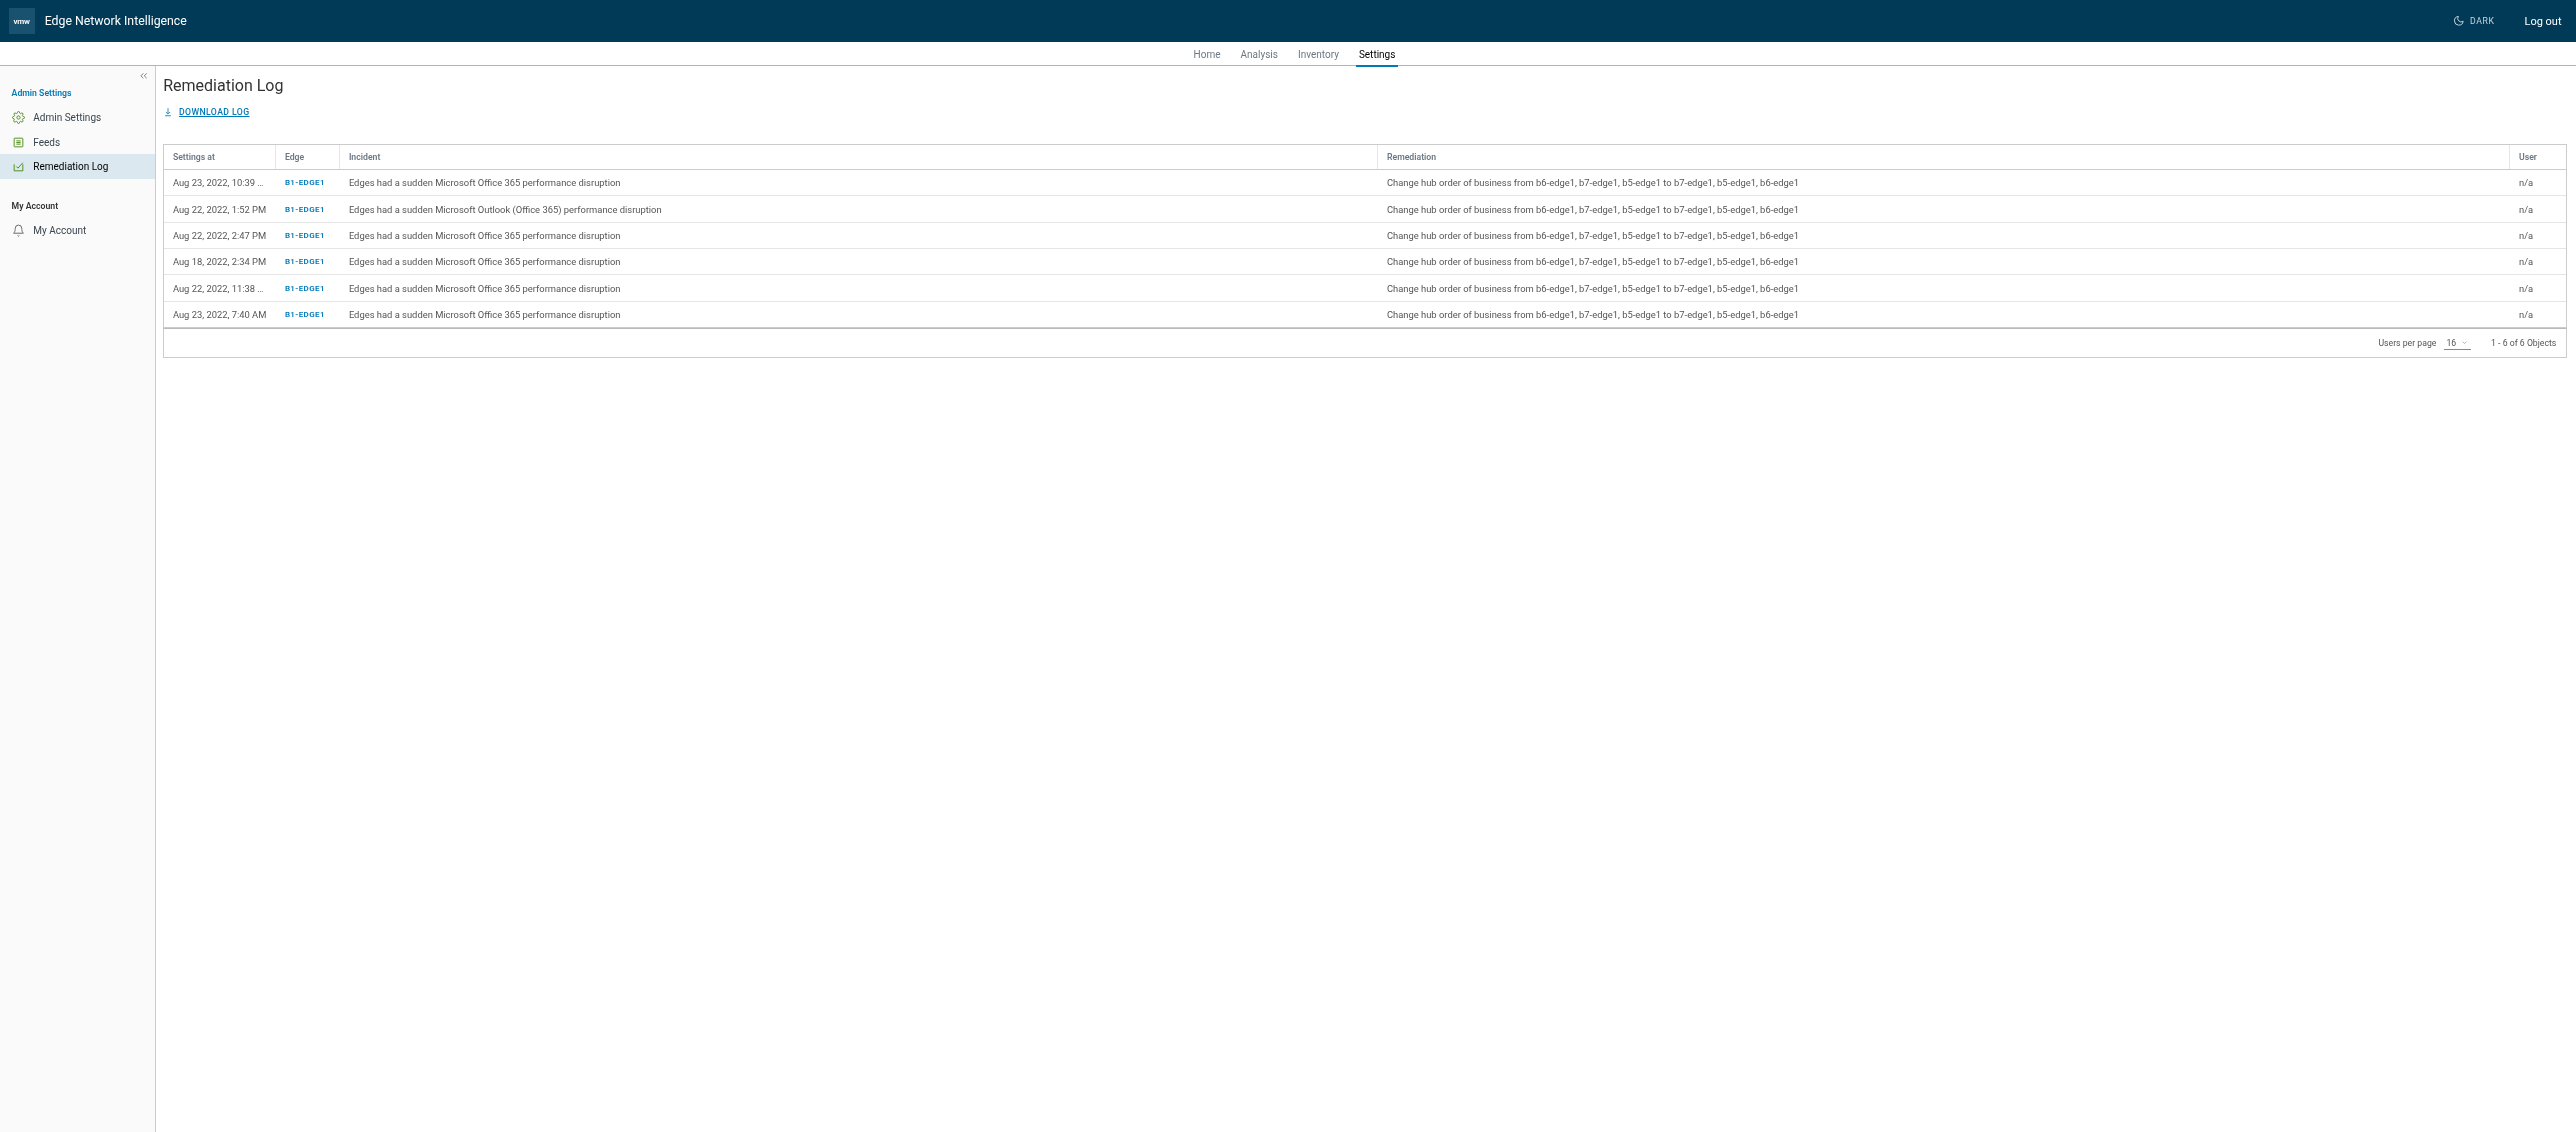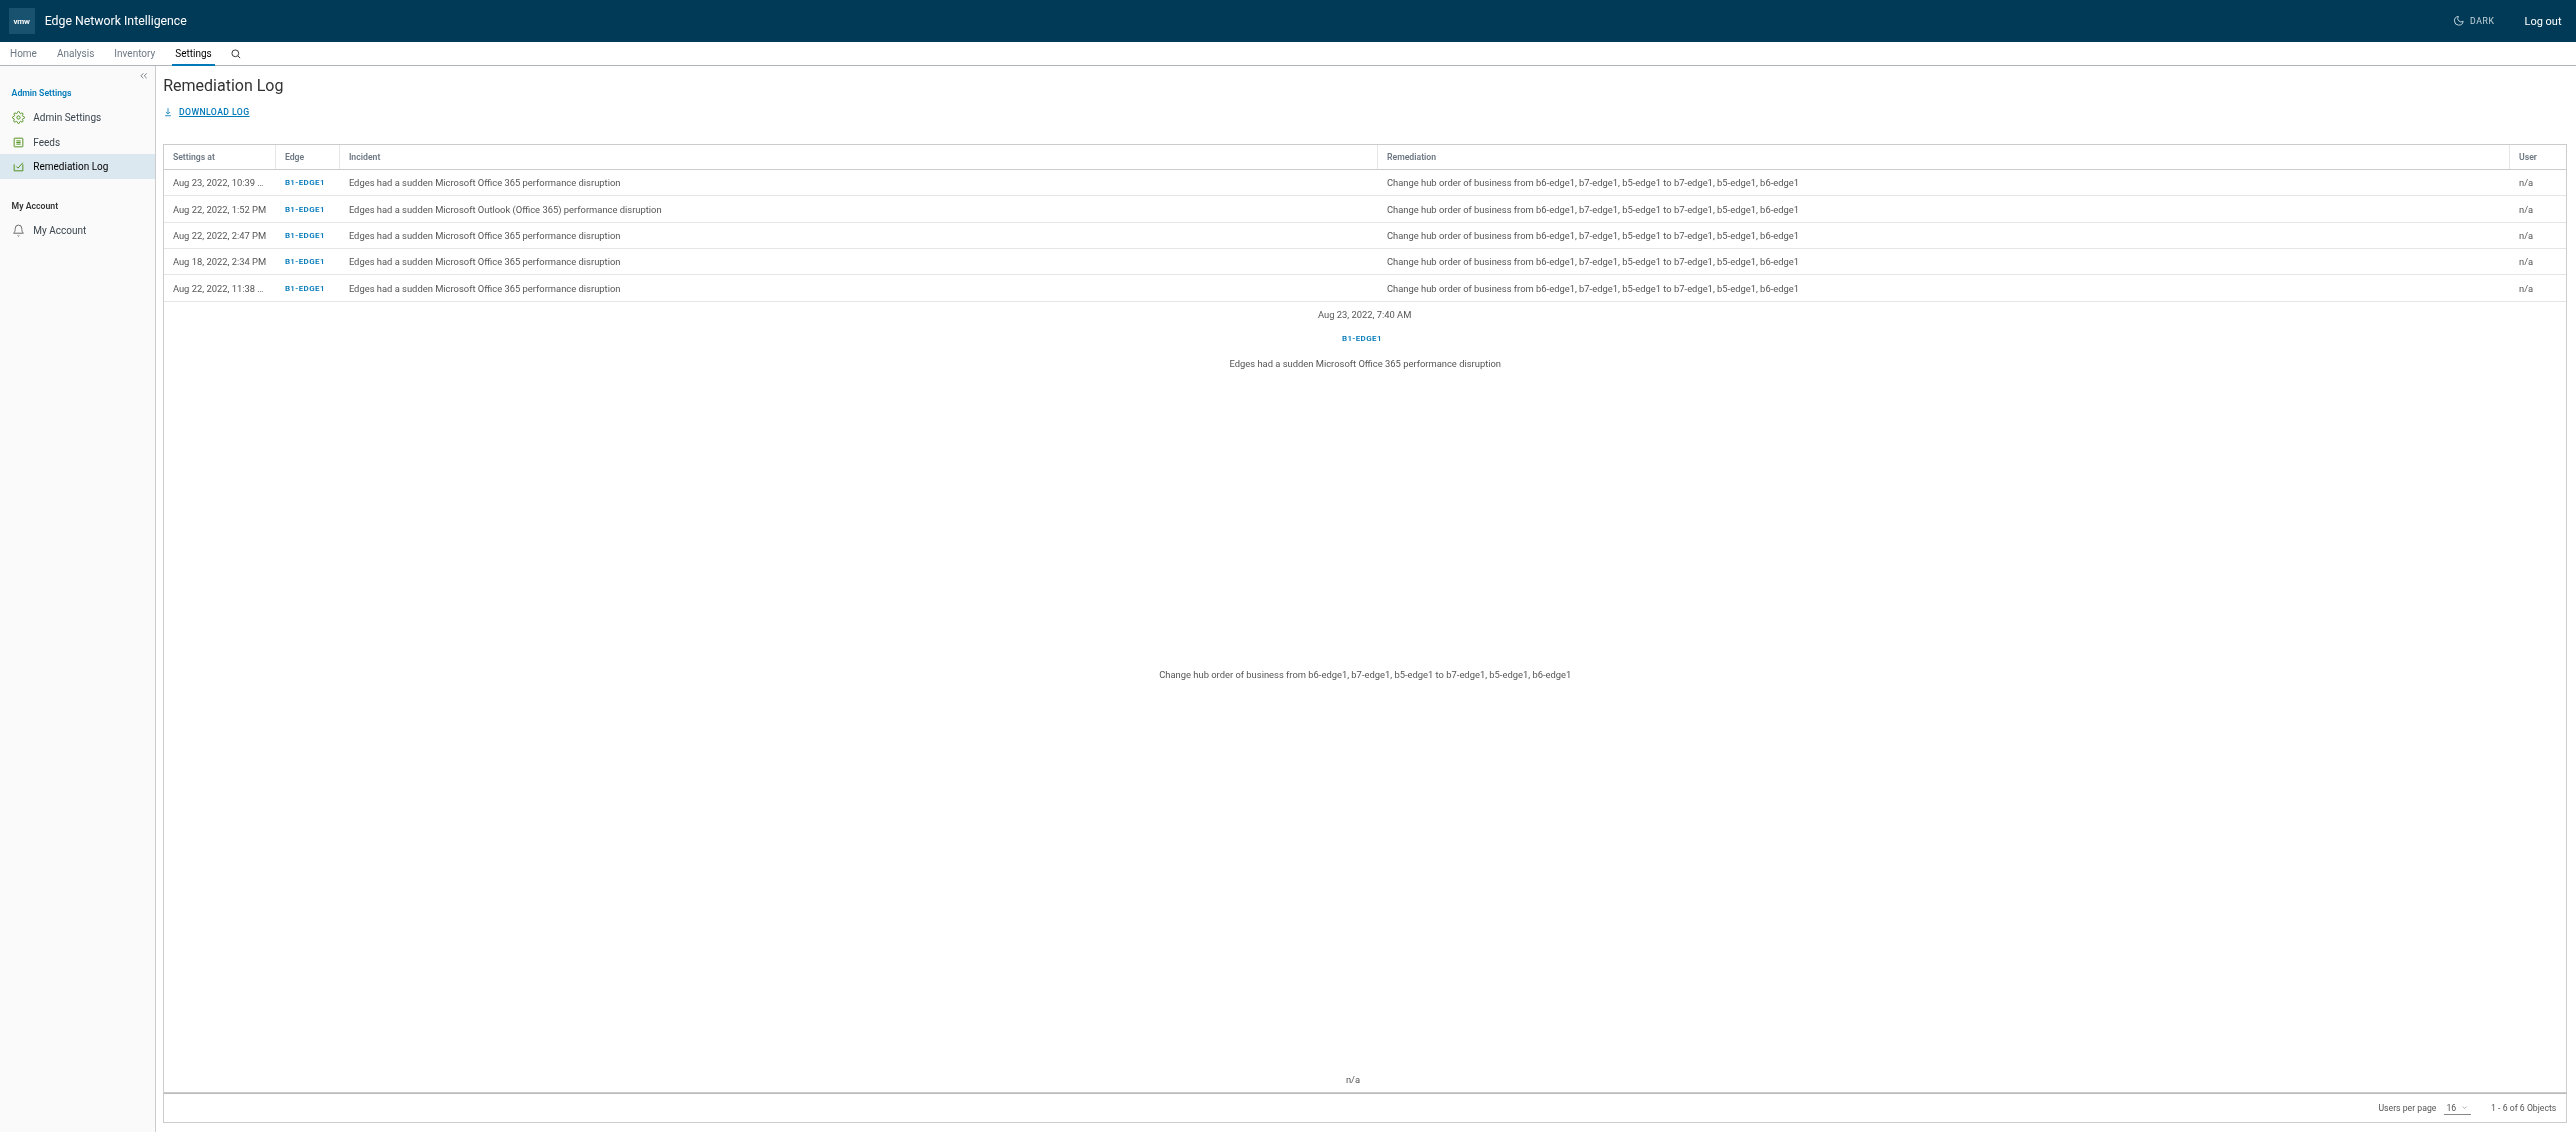--- a/index.html
+++ b/index.html
@@ -53,21 +53,23 @@
     font-size: 11px;
     cursor: pointer;
   }
 
   
   .navbar {
     height: 24px;
     border-bottom: 0.7px solid #aeb6bb;
     display: flex;
     align-items: center;
+    padding-left: 13px;
     background: #fff;
+    flex-direction: column;
   }
   .nav-item {
     padding: 0 10px;
     height: 24px;
     display: flex;
     align-items: center;
     font-size: 10px;
     color: #6d7884;
     cursor: pointer;
     position: relative;
@@ -180,21 +182,21 @@
     padding: 7.2px 8.7px;
     border-right: 0.7px solid #e6e6e6;
     white-space: nowrap;
     overflow: hidden;
     text-overflow: ellipsis;
   }
   .th:last-child { border-right: none; }
   .trow {
     border-bottom: 0.7px solid #e6e6e6;
   }
-  .trow:last-child { border-bottom: none; flex-direction: column; }
+  .trow:last-child { border-bottom: none; }
   .td {
     font-size: 9.4px;
     color: #555;
     padding: 7.2px 8.7px;
     white-space: nowrap;
     overflow: hidden;
     text-overflow: ellipsis;
   }
   .td.edge-link {
     color: #0079b8;

